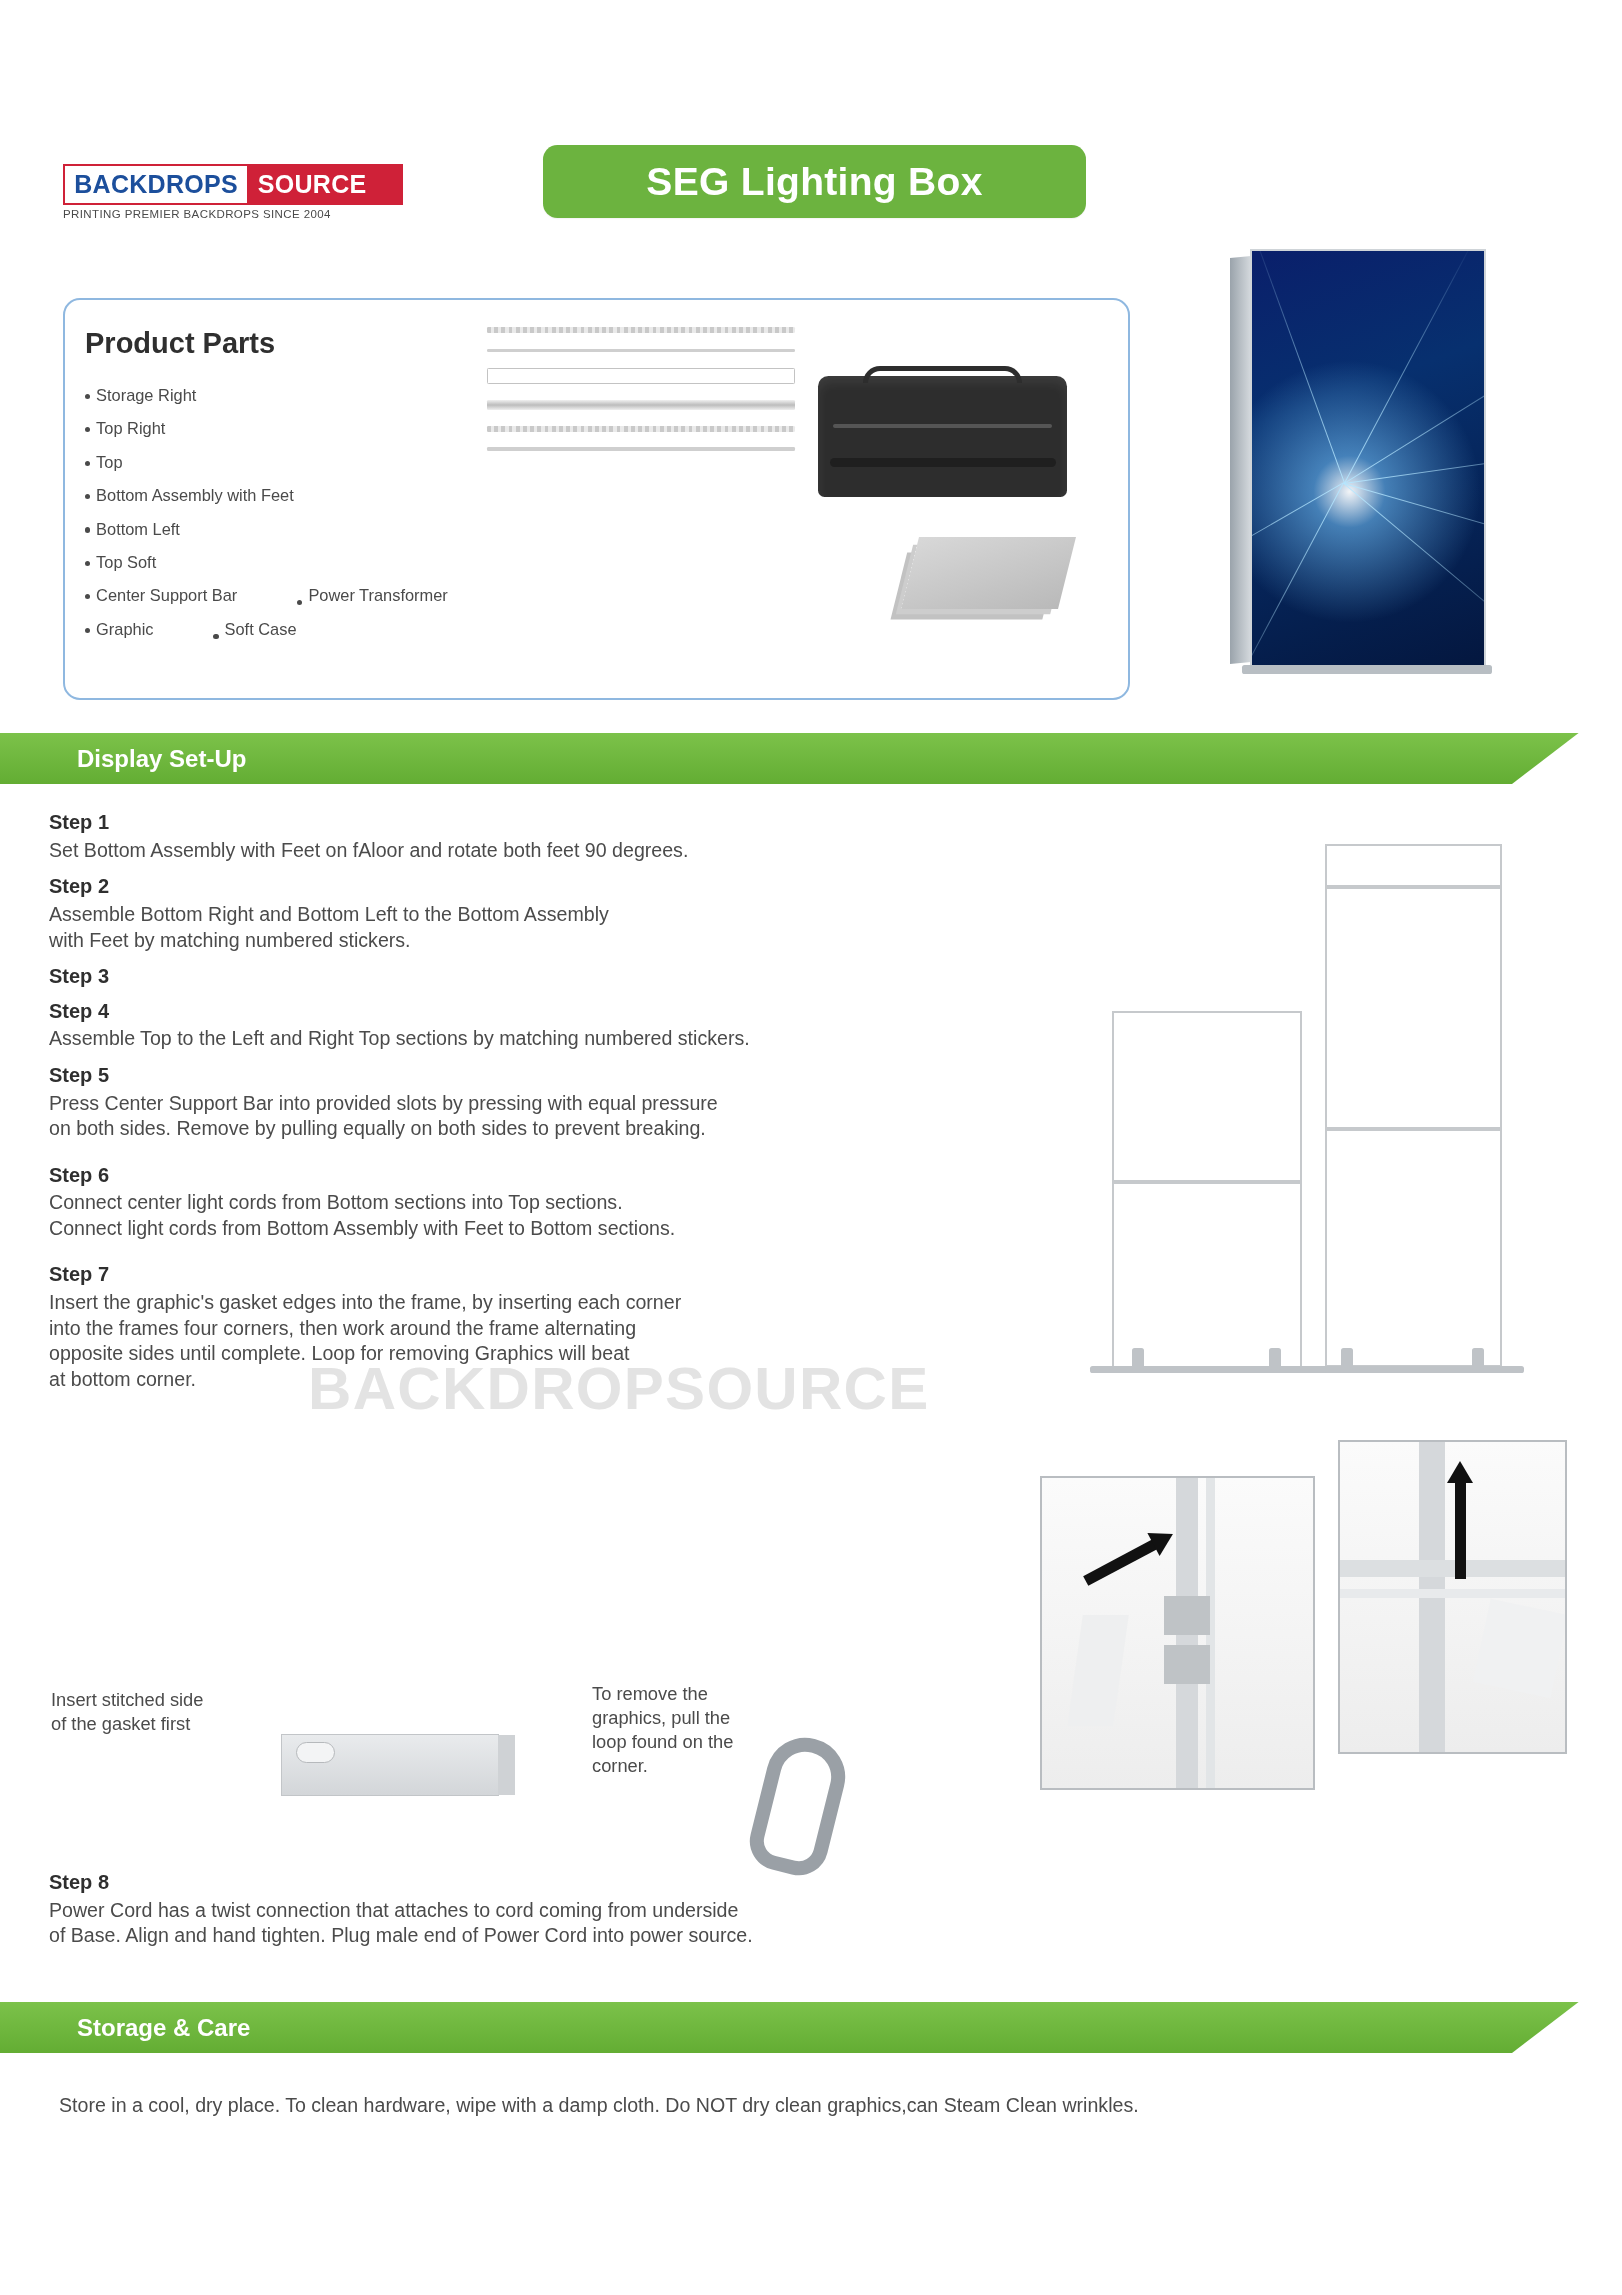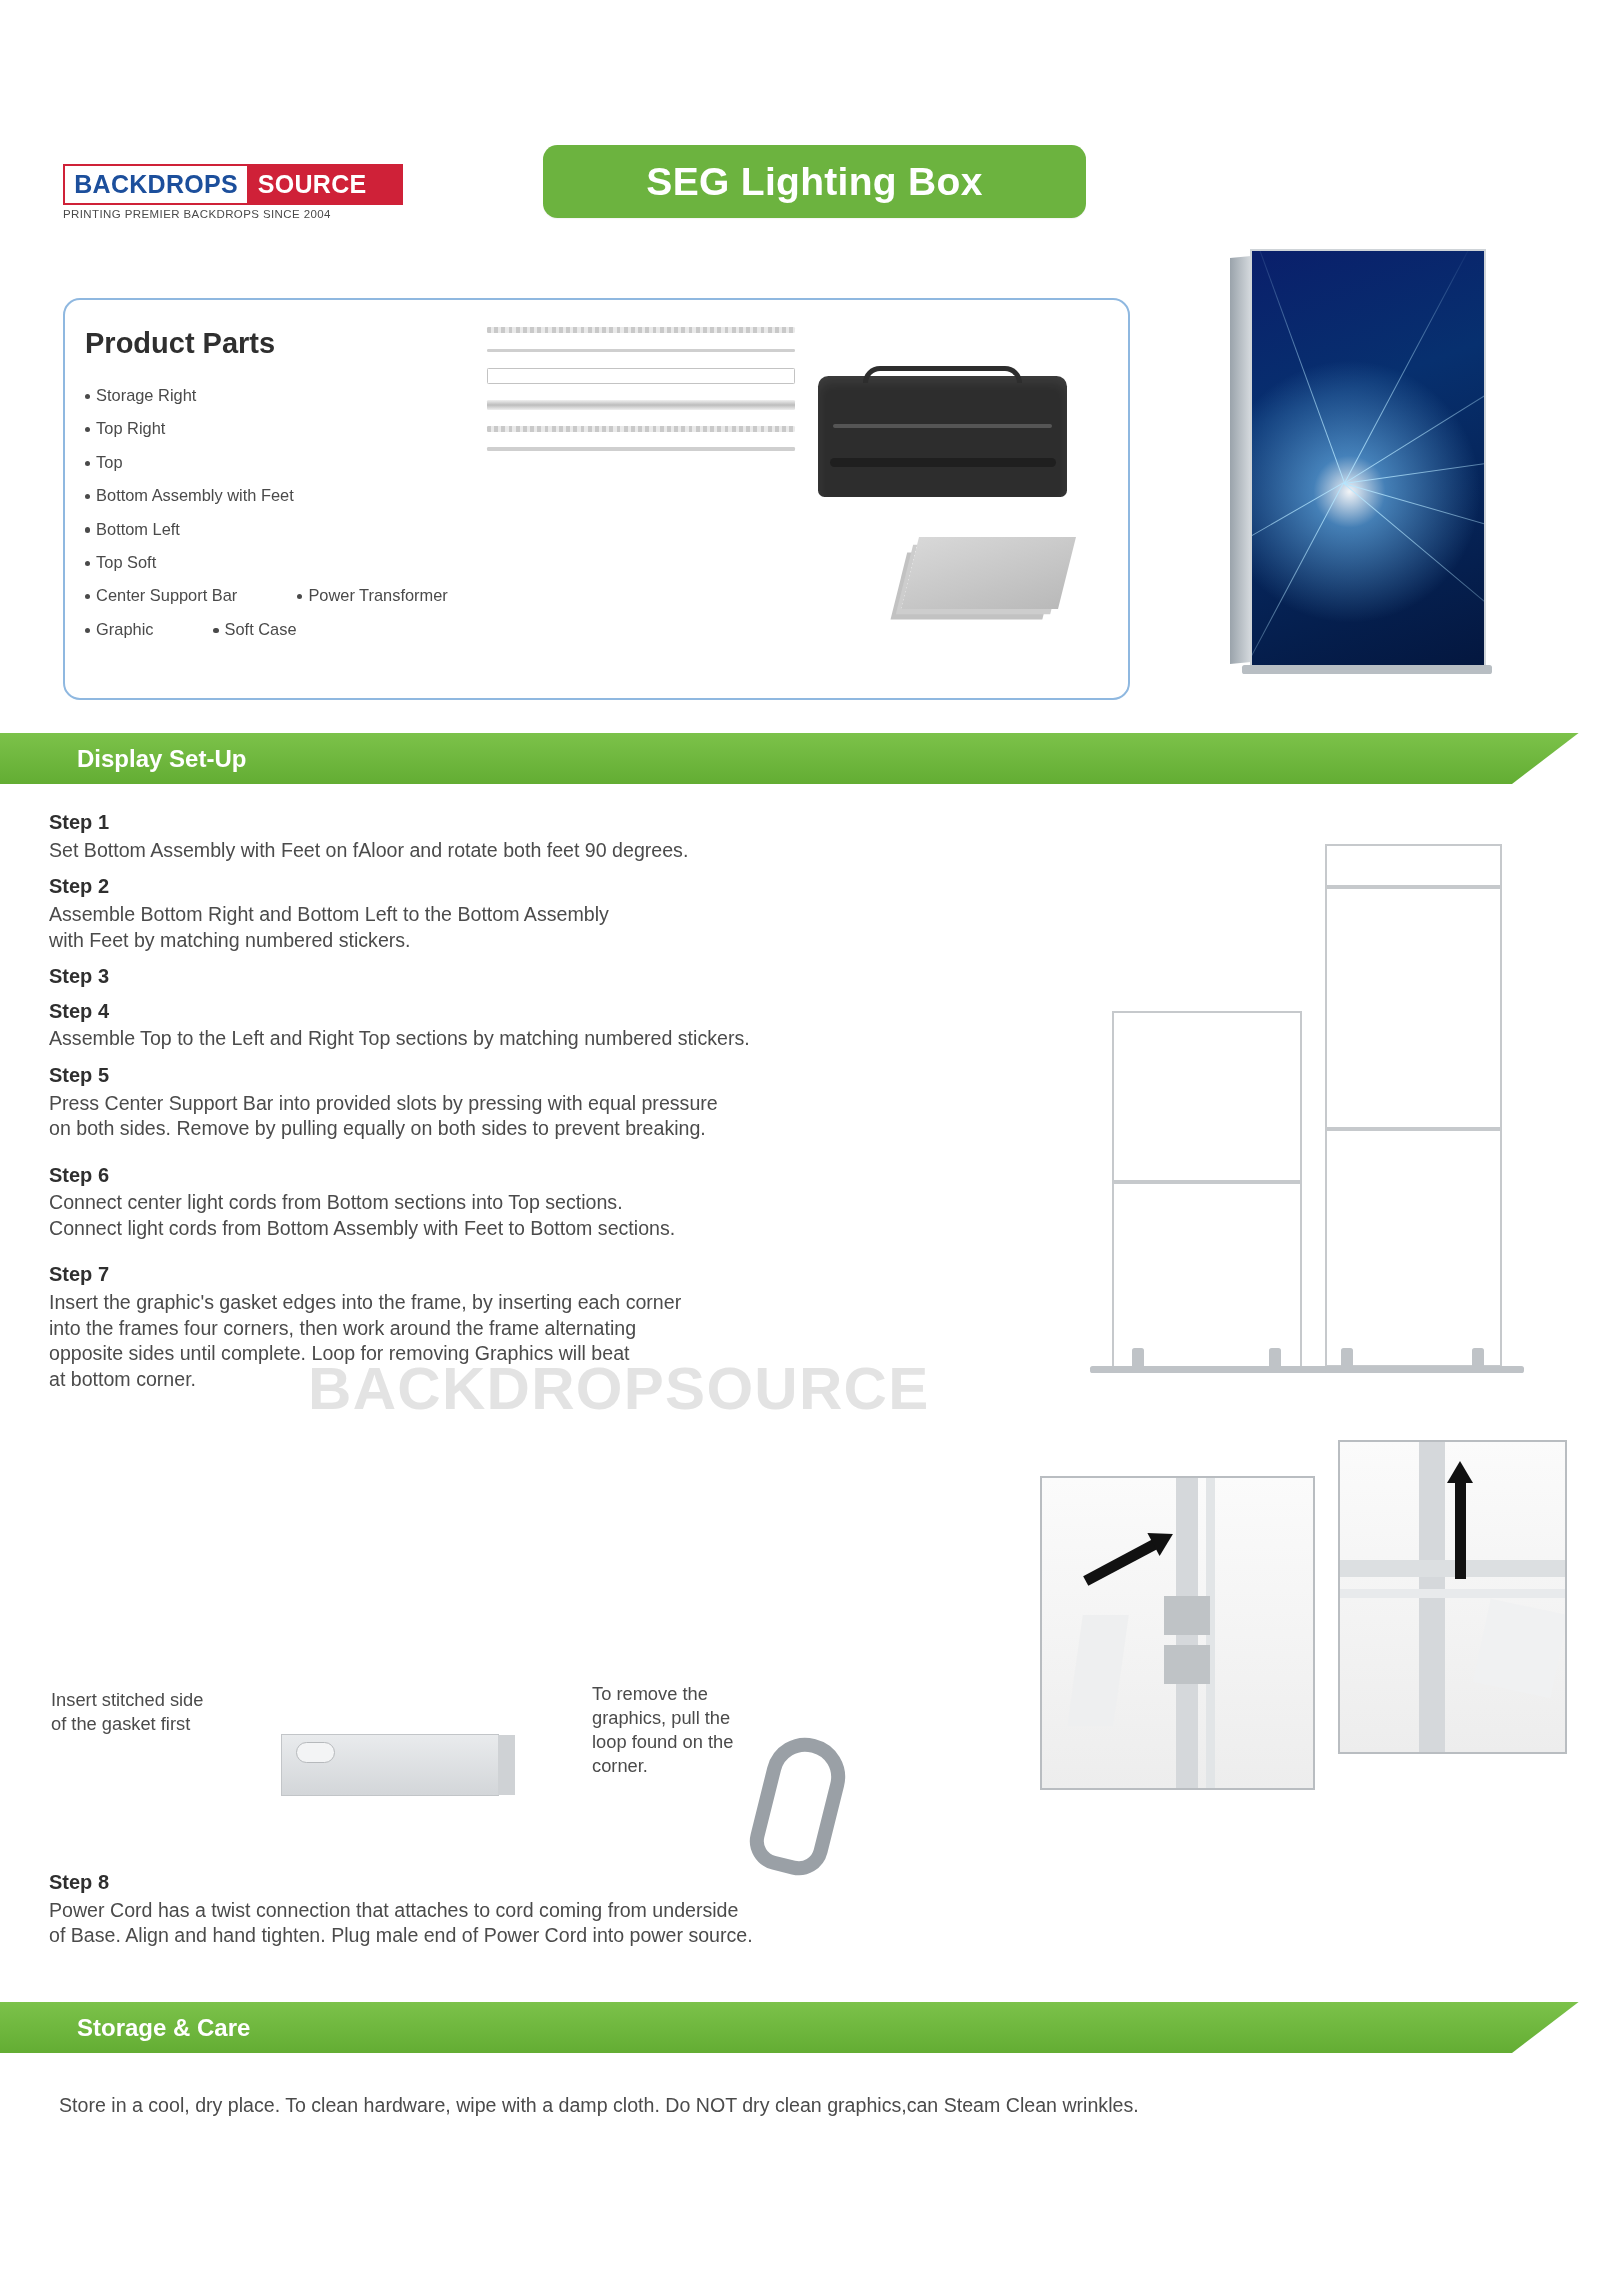--- a/index.html
+++ b/index.html
@@ -114,21 +114,21 @@
     display: inline-block;
     width: 5.2px;
     height: 5.2px;
     background: #4a4a4a;
     border-radius: 50%;
     margin: 7.9px 5.9px 0 0;
     flex: 0 0 auto;
   }
   .parts-list .bullet-line .col2 {
     display: flex;
-    align-items: flex-start;
+    align-items: flex-end;
     margin-left: 60px;
   }
 
   
   .rods {
     position: absolute;
     left: 487px;
     top: 327px;
     width: 308px;
   }

